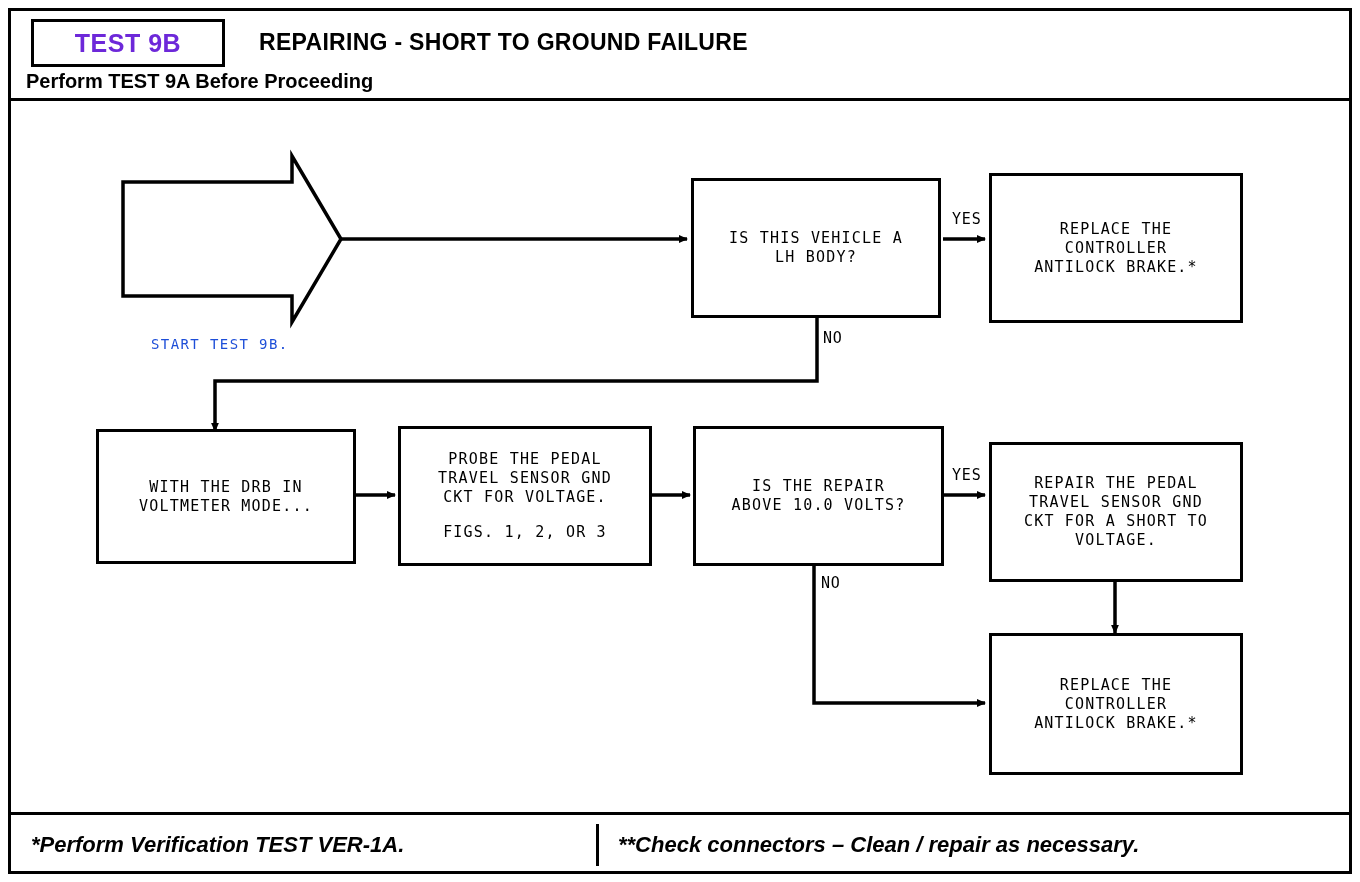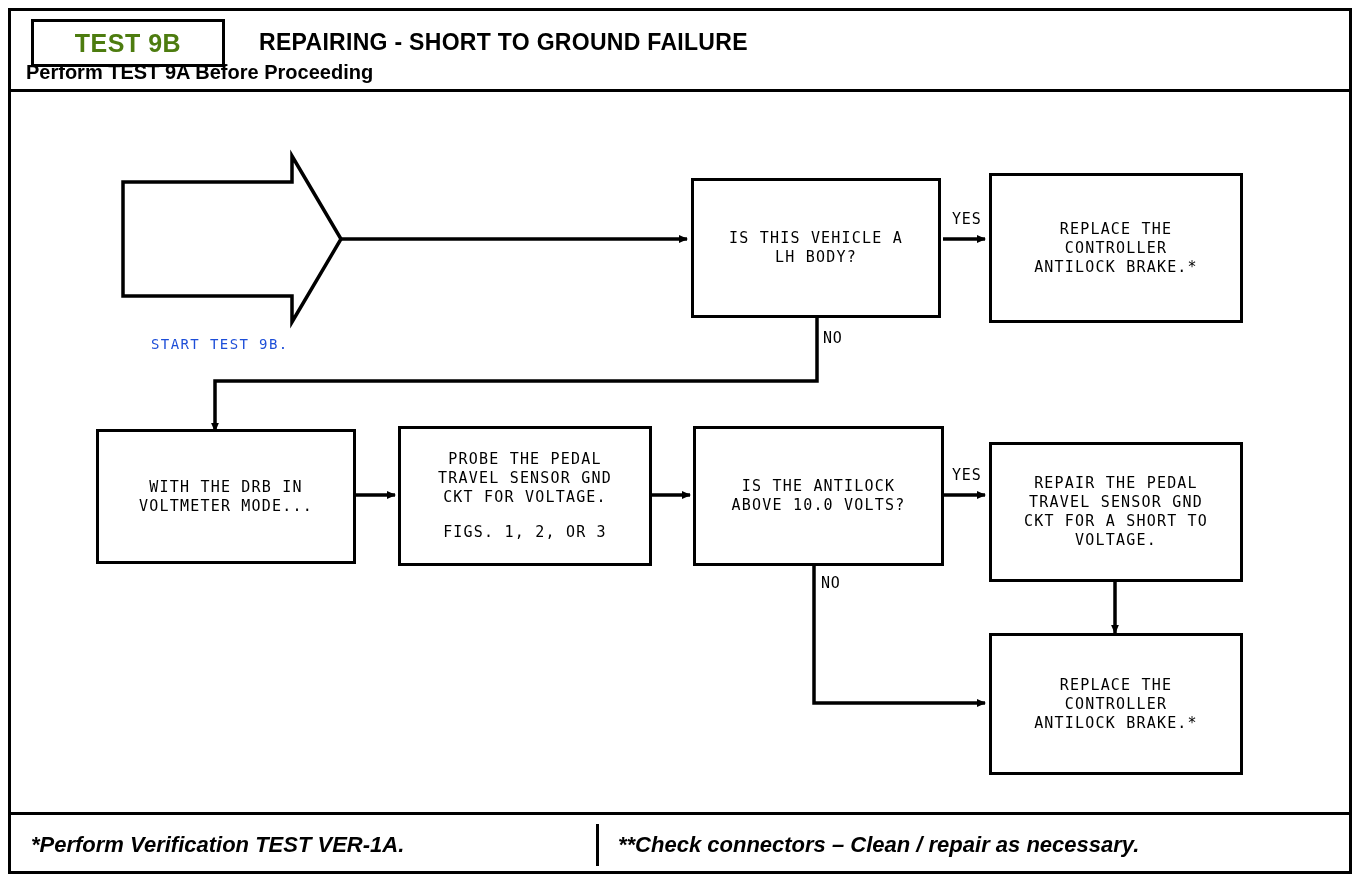--- a/index.html
+++ b/index.html
@@ -45,39 +45,39 @@
     border: 3px solid #000;
     box-sizing: border-box;
     display: flex;
     align-items: center;
     justify-content: center;
   }
   .test-id-text {
     font-size: 25px;
     font-weight: bold;
     letter-spacing: 0.5px;
-    color: #4d7c0f;
+    color: #6d28d9;
   }
   .header-title {
     position: absolute;
     left: 248px;
     top: 18px;
     font-size: 23px;
     font-weight: bold;
     letter-spacing: 0.3px;
     color: #000;
     white-space: nowrap;
     text-align: right;
   }
 
   
   .subheader-band {
     position: absolute;
     left: 11px;
-    top: 55px;
+    top: 64px;
     width: 1338px;
     height: 37px;
     border-bottom: 3px solid #000;
     box-sizing: border-box;
   }
   .subheader-text {
     position: absolute;
     left: 15px;
     top: 6px;
     font-size: 20px;
@@ -251,21 +251,21 @@
 
     <div class="flow-box" style="left:387px; top:322px; width:254px; height:140px;text-align:right;">
       <div class="box-line">PROBE THE PEDAL</div>
       <div class="box-line">TRAVEL SENSOR GND</div>
       <div class="box-line">CKT FOR VOLTAGE.</div>
       <div class="box-gap"></div>
       <div class="box-line">FIGS. 1, 2, OR 3</div>
     </div>
 
     <div class="flow-box" style="left:682px; top:322px; width:251px; height:140px;">
-      <div class="box-line">IS THE ANTILOCK</div>
+      <div class="box-line">IS THE REPAIR</div>
       <div class="box-line">ABOVE 10.0 VOLTS?</div>
     </div>
 
     <div class="flow-box" style="left:978px; top:322px; width:254px; height:140px;margin-top:16px;">
       <div class="box-line">REPAIR THE PEDAL</div>
       <div class="box-line">TRAVEL SENSOR GND</div>
       <div class="box-line">CKT FOR A SHORT TO</div>
       <div class="box-line">VOLTAGE.</div>
     </div>
 

